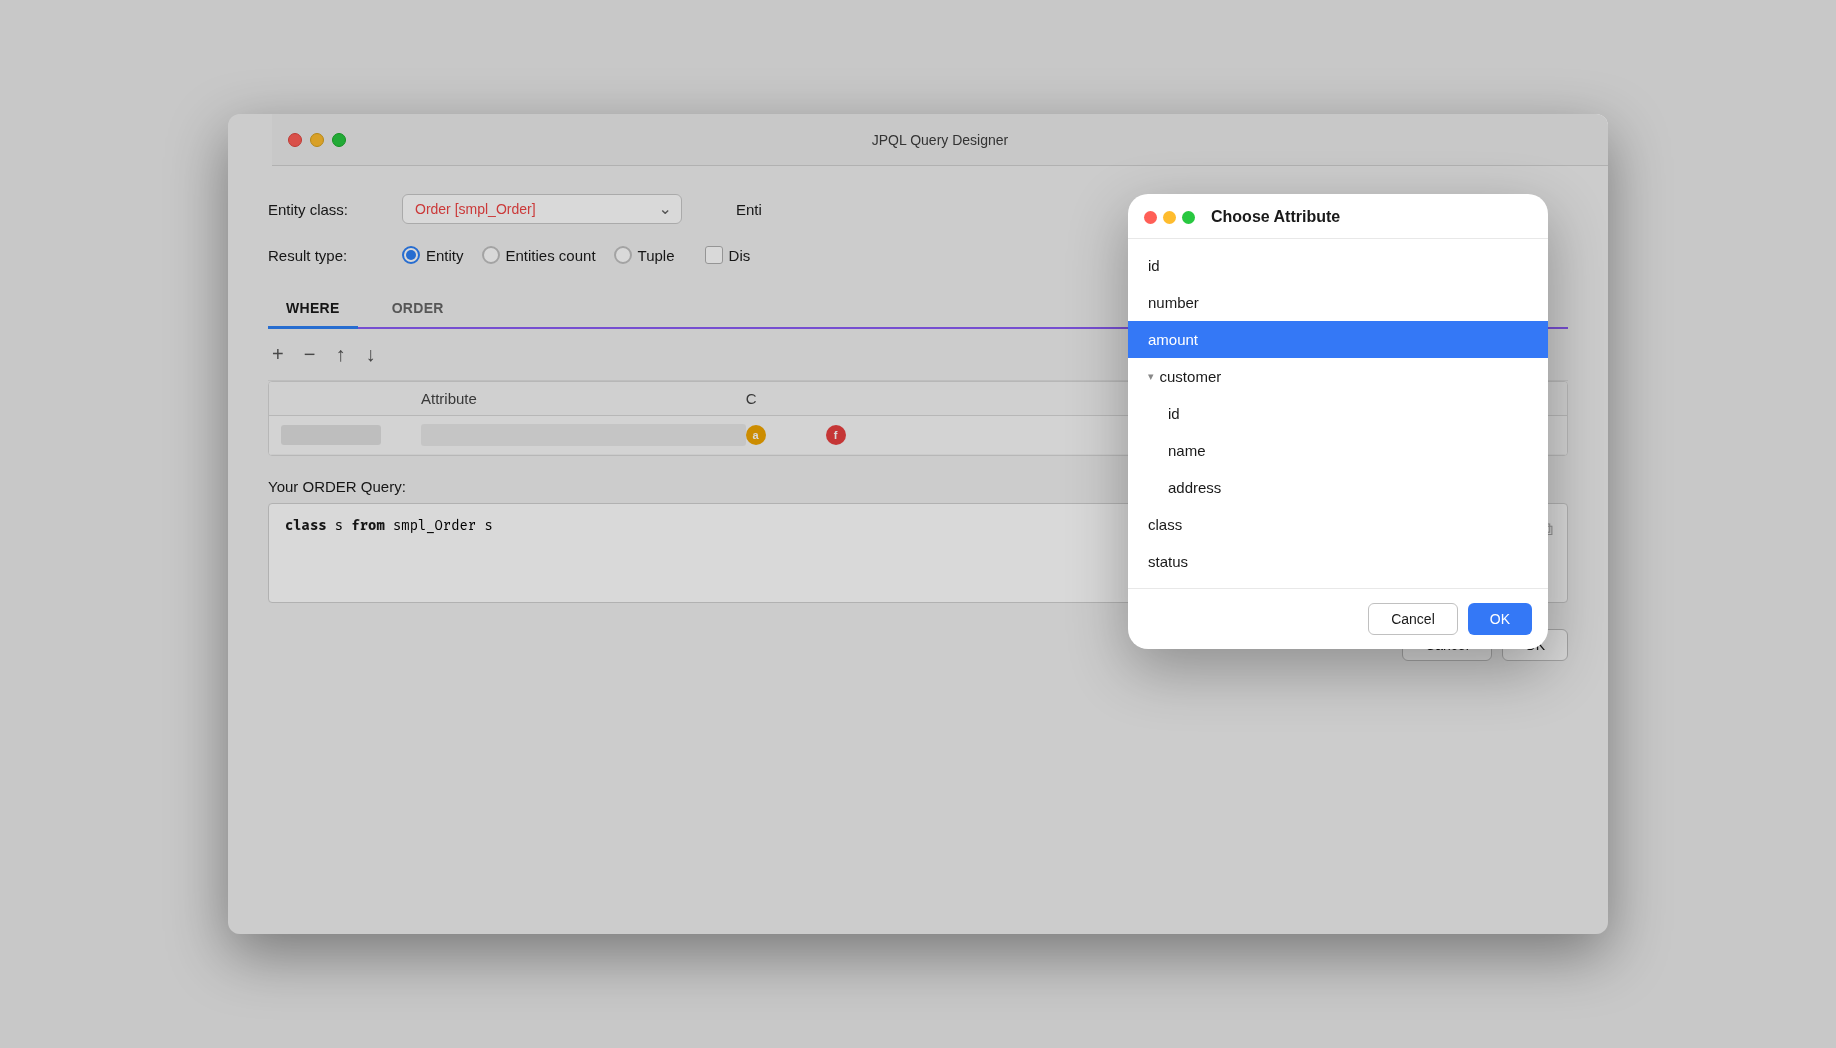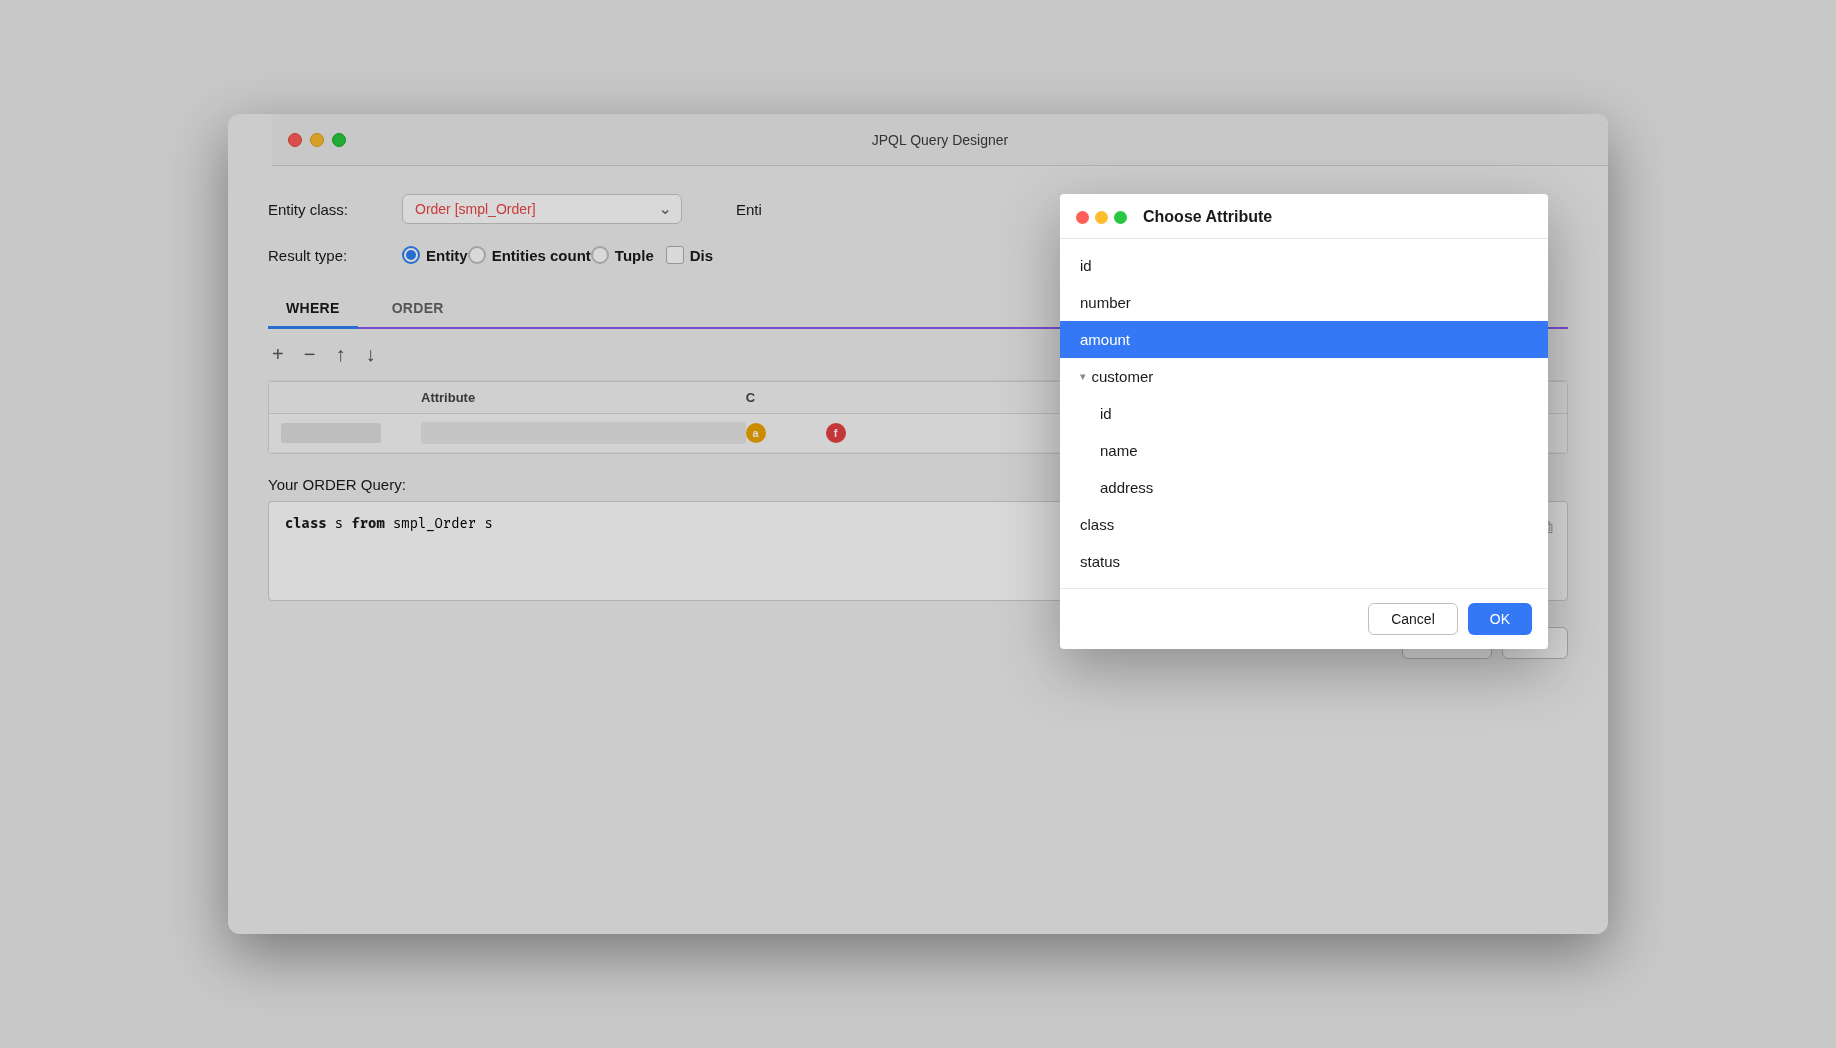--- a/index.html
+++ b/index.html
@@ -111,21 +111,21 @@
     .result-type-row {
       display: flex;
       align-items: center;
       margin-bottom: 26px;
       gap: 14px;
     }
 
     .radio-group {
       display: flex;
       align-items: flex-start;
-      font-weight: bold;
+      gap: 18px;
     }
 
     .radio-item {
       display: flex;
       align-items: center;
       gap: 6px;
       font-size: 15px;
       color: #1a1a1a;
       cursor: pointer;
     }
@@ -221,22 +221,22 @@
 
     .table-header {
       display: grid;
       grid-template-columns: 140px 1fr 80px 1fr 80px 1fr;
       background: #f5f5f5;
       border-bottom: 1px solid #d8d8d8;
       padding: 8px 12px;
     }
 
     .table-header-cell {
-      font-size: 13px;
-      font-weight: 700;
+      font-size: 15px;
+      font-weight: 400;
       color: #444;
     }
 
     .table-row {
       display: grid;
       grid-template-columns: 140px 1fr 80px 1fr 80px 1fr;
       padding: 8px 12px;
       border-bottom: 1px solid #efefef;
       background: #f8f8f8;
       align-items: center;
@@ -326,23 +326,23 @@
       top: 0; left: 0; right: 0; bottom: 0;
       background: rgba(0,0,0,0.15);
       display: flex;
       align-items: flex-start;
       justify-content: flex-end;
       padding-top: 80px;
       padding-right: 60px;
     }
 
     .modal {
-      width: 488px;
-      background: white;
-      border-radius: 4px;
+      width: 420px;
+      background: white;
+      border-radius: 20px;
       box-shadow: 0 20px 60px rgba(0,0,0,0.3);
       overflow: hidden;
     }
 
     .modal-title-bar {
       display: flex;
       align-items: center;
       gap: 8px;
       padding: 14px 16px 12px;
       border-bottom: 1px solid #e8e8e8;

